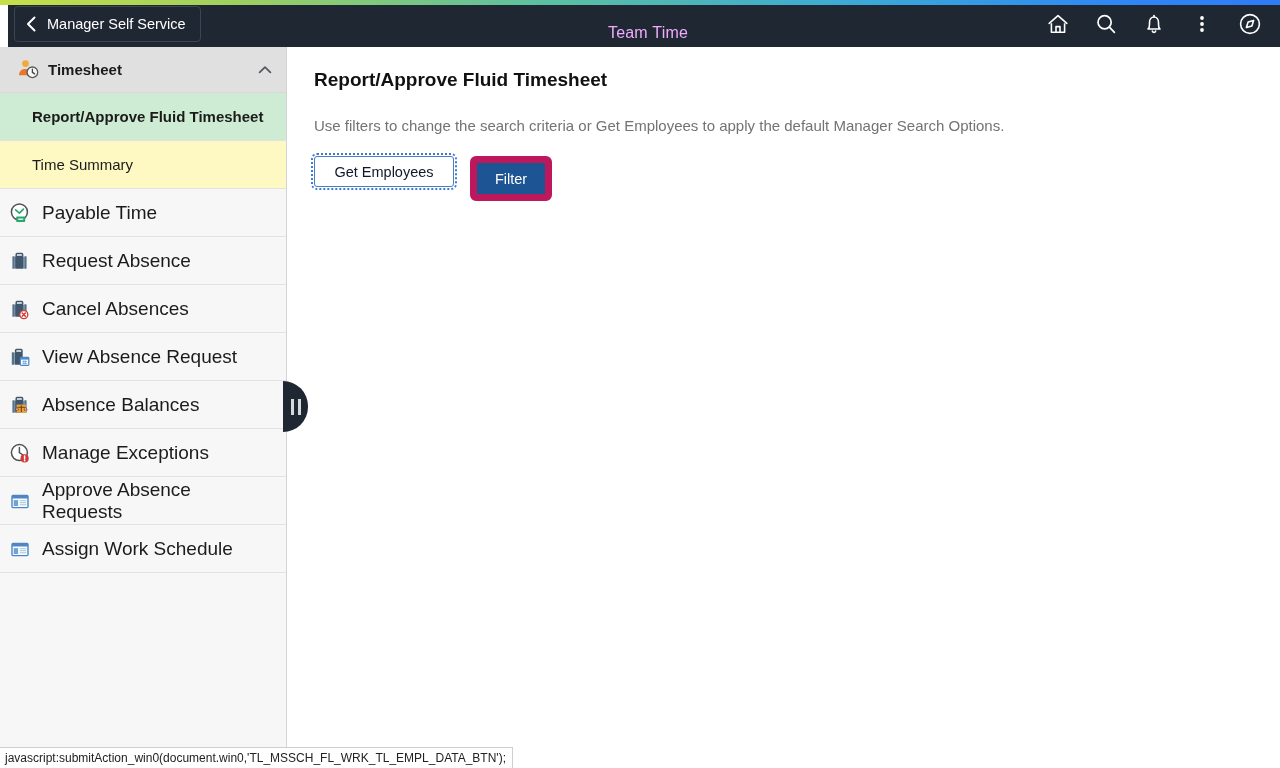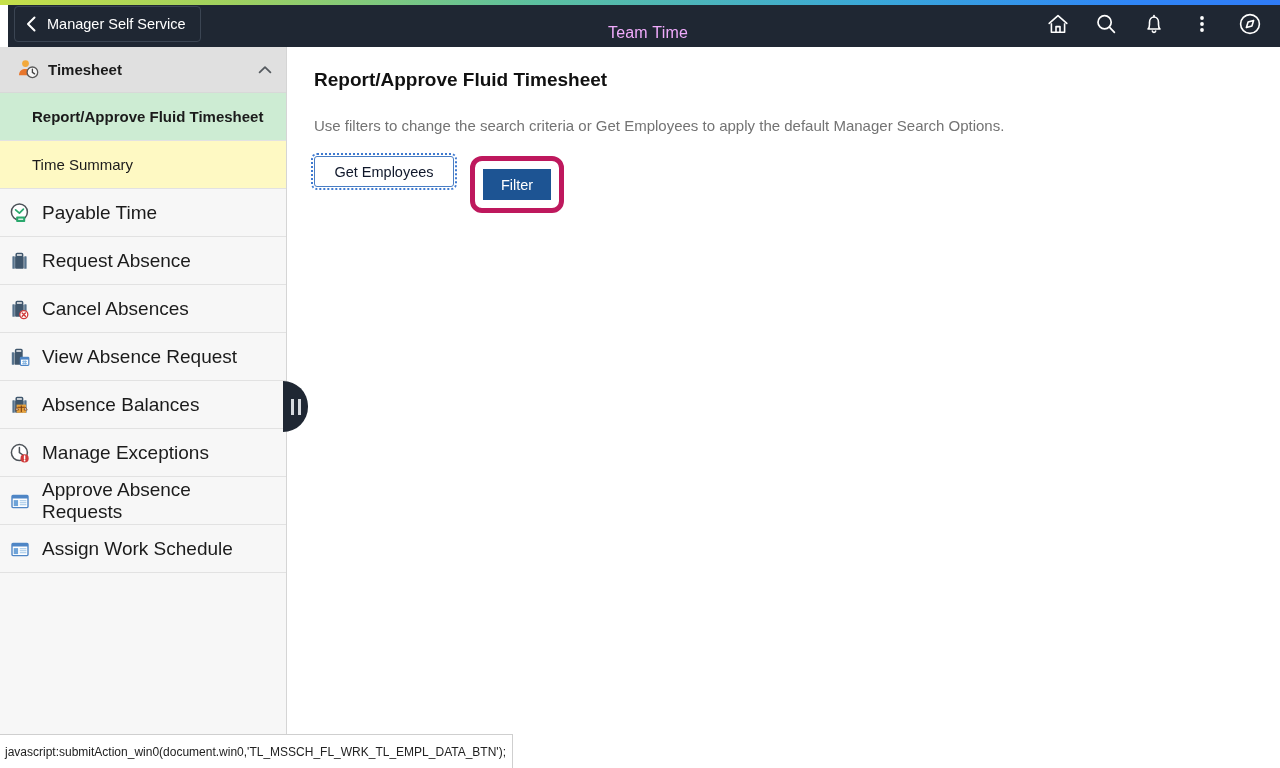--- a/index.html
+++ b/index.html
@@ -151,43 +151,43 @@
     font-size: 14.5px;
     font-family: "Liberation Sans", sans-serif;
     display: flex; align-items: center; justify-content: center;
     cursor: pointer;
     outline: 2px dotted #3f7ad0;
     outline-offset: 1px;
     padding: 0 14px;
   }
   .btn-primary-wrap {
     margin-left: 16px;
-    border: 5px solid #be185d;
-    border-radius: 12px;
-    padding: 8px;
+    border: 7px solid #be185d;
+    border-radius: 6px;
+    padding: 0;
     display: inline-block;
   }
   .btn-primary {
     min-width: 68px;
     height: 31px;
     background: #1d5493;
     border: 1px solid #1d5493;
     color: #ffffff;
     font-size: 14.5px;
     font-family: "Liberation Sans", sans-serif;
     display: flex; align-items: center; justify-content: center;
     cursor: pointer;
     padding: 0 14px;
   }
 
   
   .status-bar {
     position: absolute;
     left: 0; bottom: 0;
-    height: 34px;
+    height: 21px;
     max-width: 560px;
     background: #ffffff;
     border: 1px solid #cfcfcf;
     border-left: none; border-bottom: none;
     display: flex; align-items: center;
     padding: 0 6px 0 5px;
     font-size: 12px;
     color: #222222;
     font-family: "Liberation Sans", sans-serif;
     white-space: nowrap;

